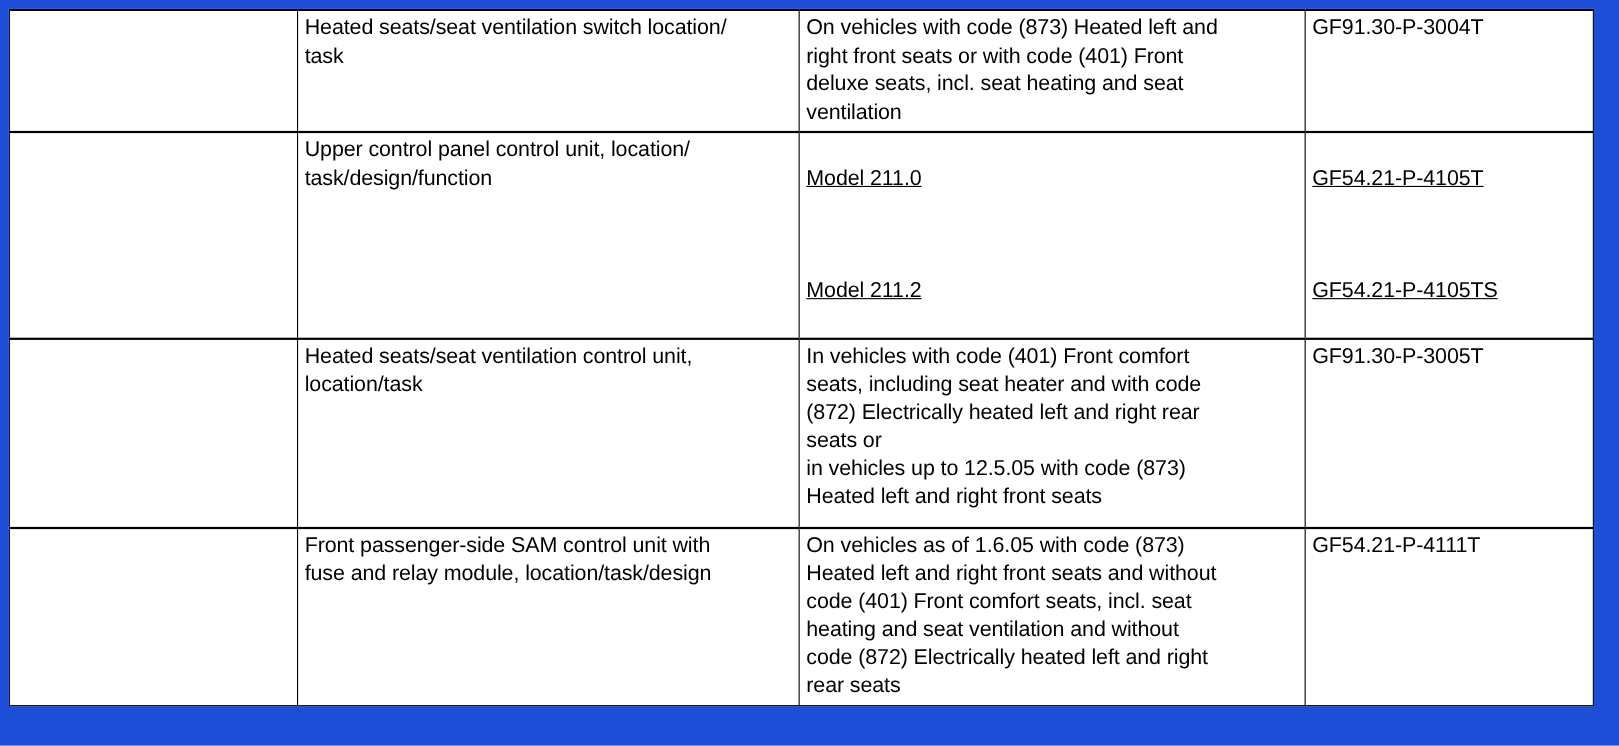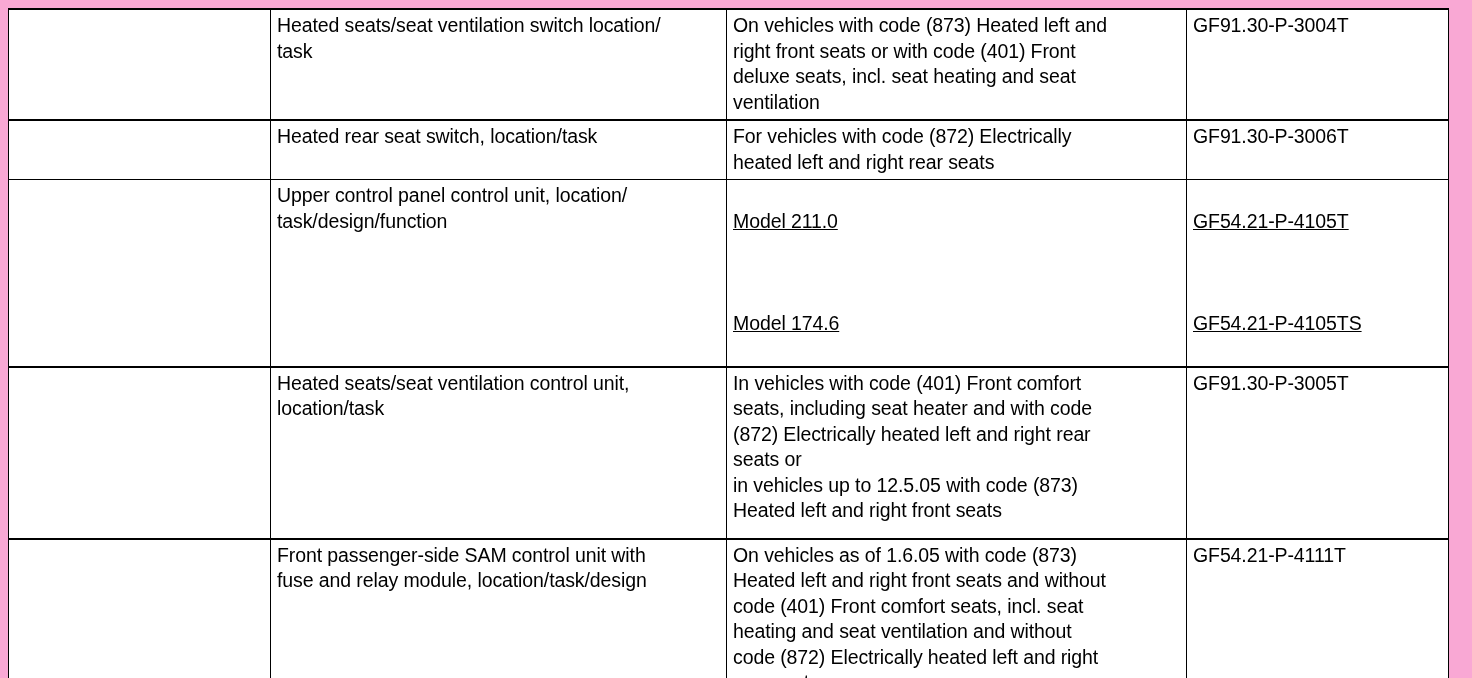--- a/index.html
+++ b/index.html
@@ -13,21 +13,21 @@
     height: 678px;
     font-family: "Liberation Sans", sans-serif;
     color: #000000;
     overflow: hidden;
   }
 
   .page {
     position: relative;
     width: 1472px;
     height: 678px;
-    background: #f9a8d4;
+    background: #1d4ed8;
   }
 
   table.doc-table {
     position: absolute;
     left: 8px;
     top: 8px;
     width: 1440px;
     border-collapse: collapse;
     table-layout: fixed;
     background: #ffffff;
@@ -90,36 +90,29 @@
         <td class="cell-blank"></td>
         <td>Heated seats/seat ventilation switch location/
 task</td>
         <td>On vehicles with code (873) Heated left and
 right front seats or with code (401) Front
 deluxe seats, incl. seat heating and seat
 ventilation</td>
         <td>GF91.30-P-3004T</td>
       </tr>
 
-      <tr class="h-r2">
-        <td class="cell-blank"></td>
-        <td>Heated rear seat switch, location/task</td>
-        <td>For vehicles with code (872) Electrically
-heated left and right rear seats</td>
-        <td>GF91.30-P-3006T</td>
-      </tr>
 
       <tr class="h-r3 thick-bottom">
         <td class="cell-blank"></td>
         <td>Upper control panel control unit, location/
 task/design/function</td>
         <td>
           <span class="stack-line">Model 211.0</span>
           <span class="stack-gap"></span>
-          <span class="stack-line">Model 174.6</span>
+          <span class="stack-line">Model 211.2</span>
         </td>
         <td>
           <span class="stack-line">GF54.21-P-4105T</span>
           <span class="stack-gap"></span>
           <span class="stack-line">GF54.21-P-4105TS</span>
         </td>
       </tr>
 
       <tr class="h-r4 thick-bottom">
         <td class="cell-blank"></td>

